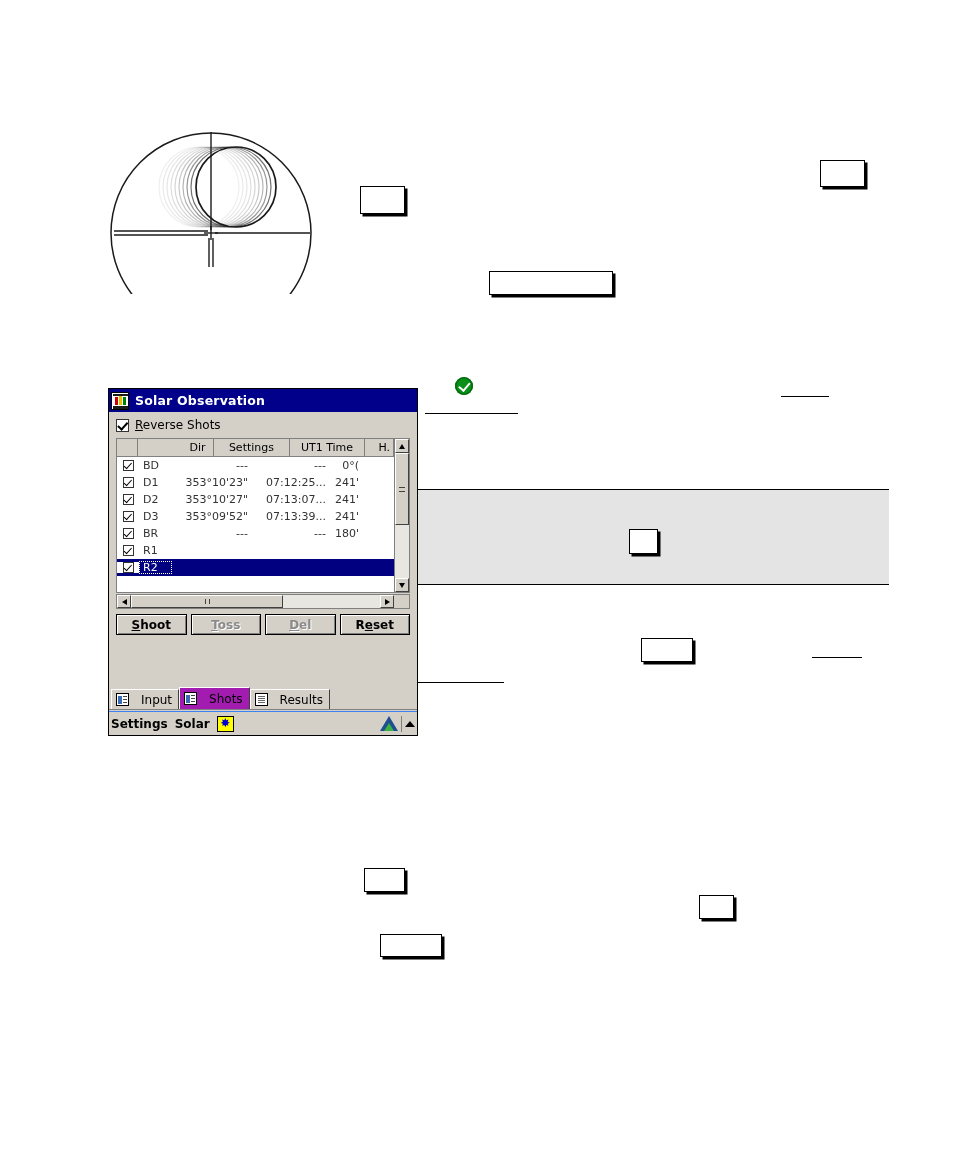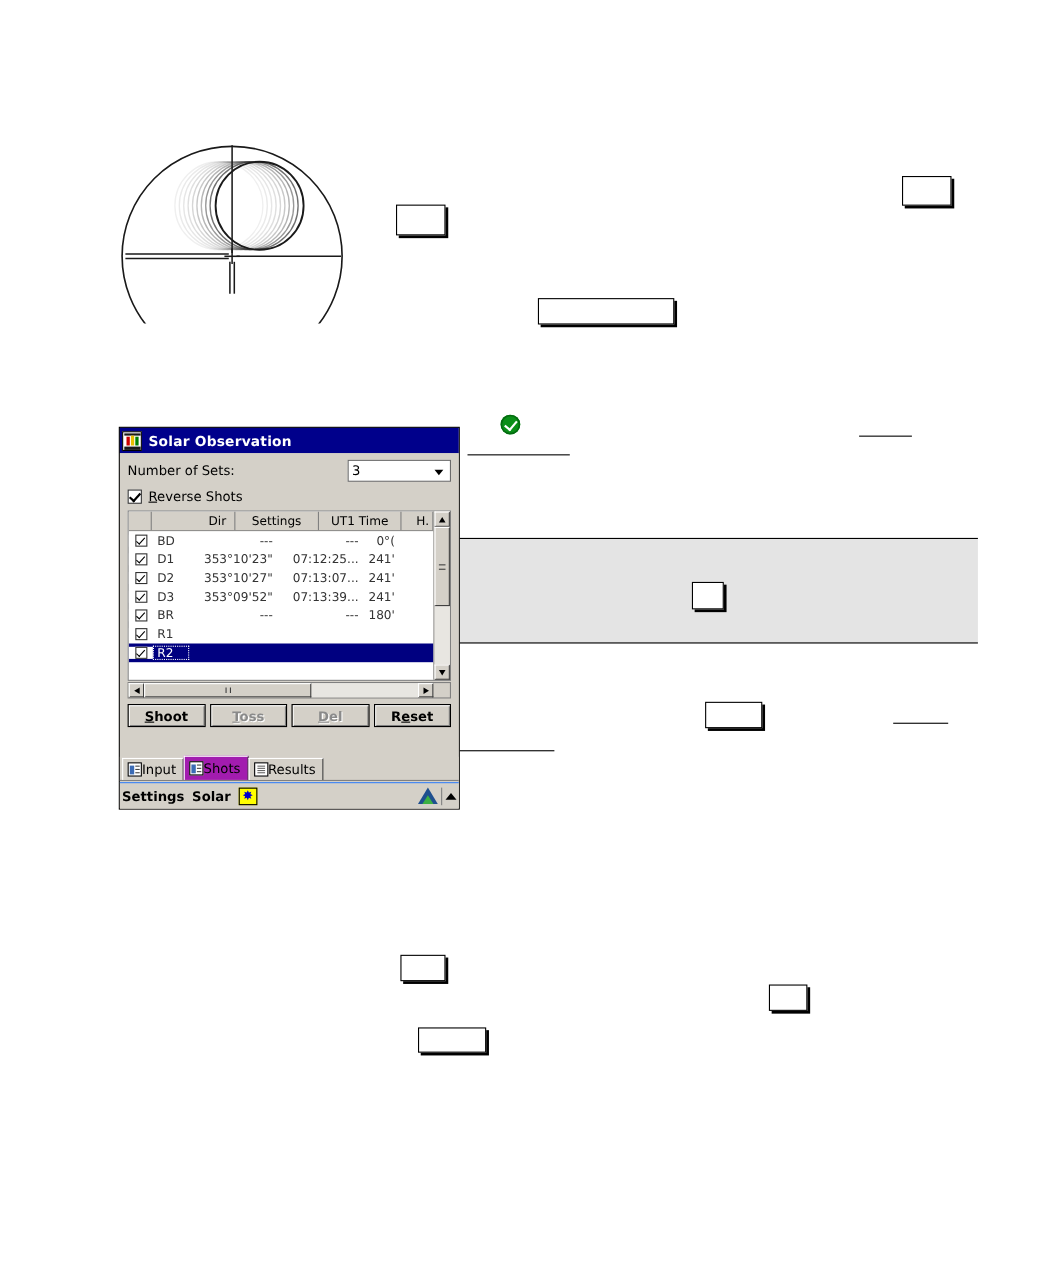--- a/index.html
+++ b/index.html
@@ -372,21 +372,21 @@
     align-items: flex-end;
     padding-left: 2px;
     box-sizing: border-box;
     border-bottom: 1px solid #808080;
     background: #d4d0c8;
   }
   .tab {
     height: 20px;
     display: flex;
     align-items: center;
-    gap: 0;
+    gap: 12px;
     padding: 0 6px 0 4px;
     background: #d4d0c8;
     border: 1px solid #ffffff;
     border-right-color: #404040;
     border-bottom: none;
     box-sizing: border-box;
     font-size: 12px;
   }
   .tab.active {
     background: #a21caf;
@@ -575,27 +575,20 @@
         <i class="ti-r"></i>
         <i class="ti-y"></i>
         <i class="ti-g"></i>
         <i class="ti-b"></i>
     </span>
     <span class="titlebar-text">Solar Observation</span>
   </div>
 
   <div class="pda-body">
 
-    <div class="row-sets">
-      <span class="lbl-sets">Number of Sets:</span>
-      <div class="combo">
-        <span>3</span>
-        <span class="caret"></span>
-      </div>
-    </div>
 
     <div class="row-rev">
       <span class="cbx checked"></span>
       <span class="rev-label"><u>R</u>everse Shots</span>
     </div>
 
     <div class="grid-wrap">
       <div class="grid-main">
         <div class="grid-head">
           <div class="gh c0"></div>

